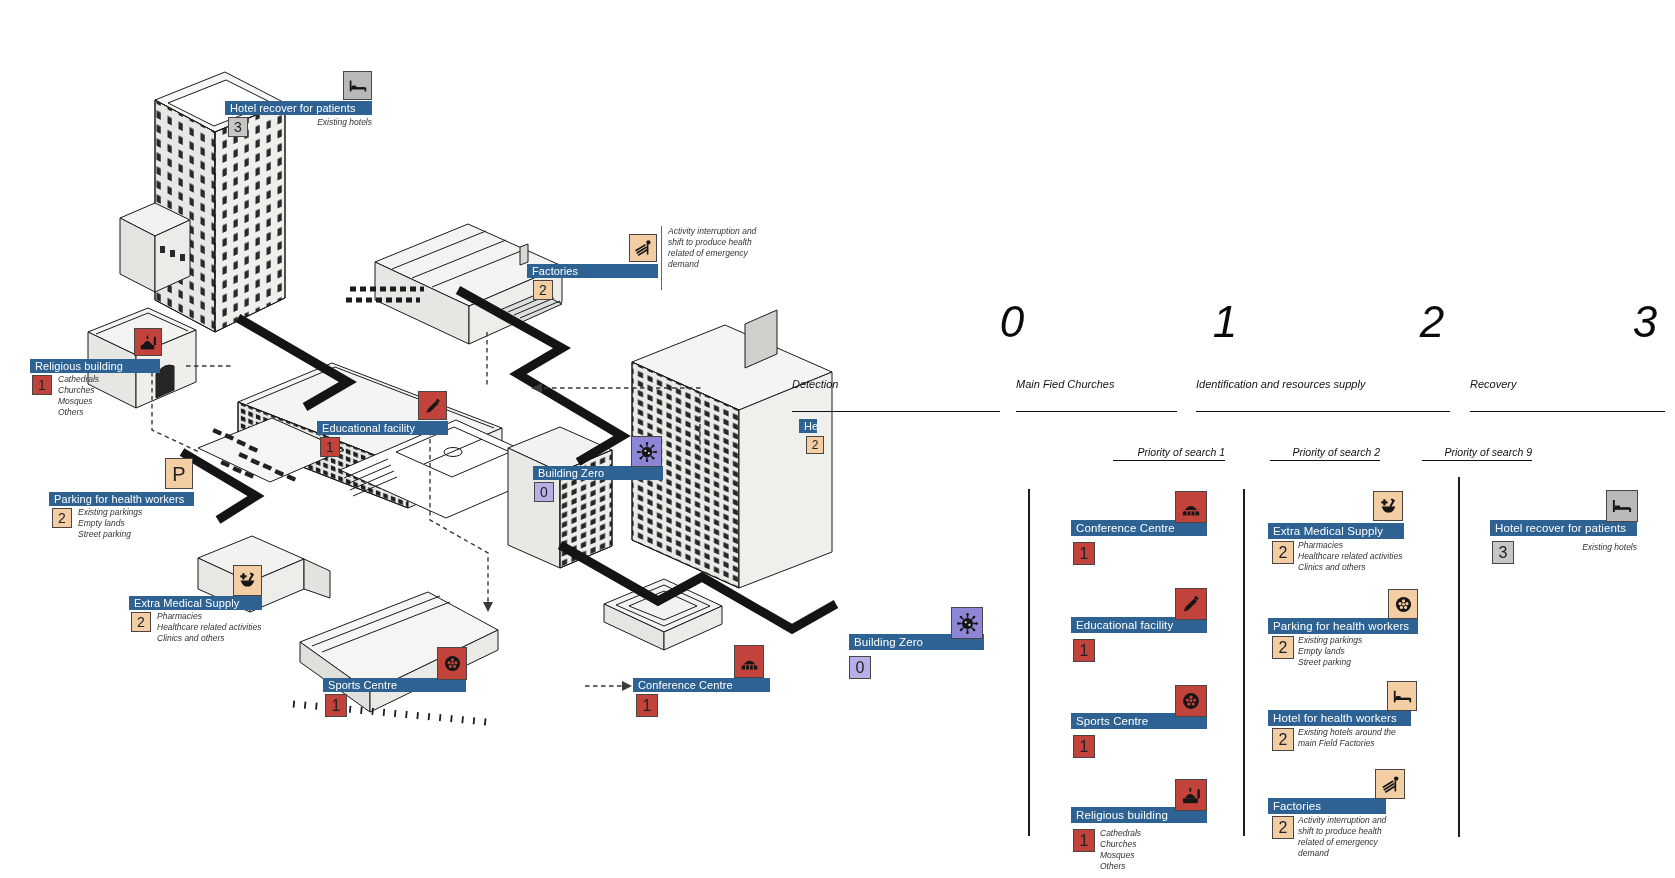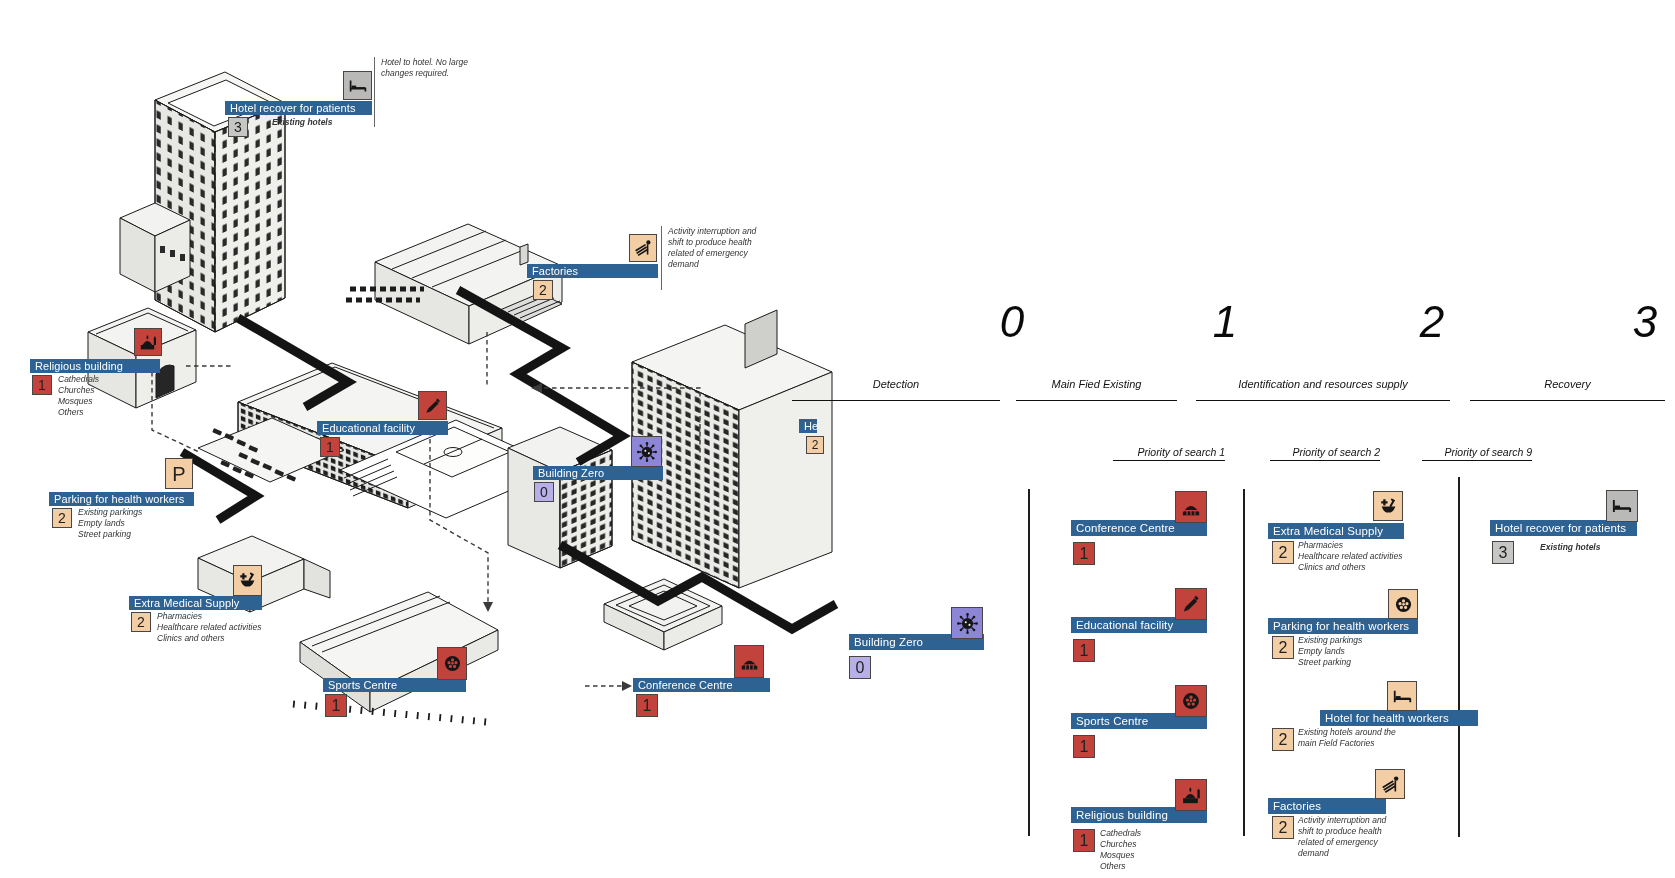--- a/index.html
+++ b/index.html
@@ -16,27 +16,27 @@
            align-items:center;justify-content:center;z-index:5;}
   .bg-red{background:#c2423c;color:#c2423c;}
   .bg-tan{background:#f3cda4;color:#f3cda4;}
   .bg-purple{background:#8d85d6;color:#8d85d6;}
   .bg-purple-l{background:#b7b0e8;color:#b7b0e8;}
   .bg-gray{background:#b9b9b7;color:#b9b9b7;}
   .bg-gray-l{background:#c6c6c4;color:#c6c6c4;}
   .badge{color:#222 !important;}
   .sub{position:absolute;font-style:italic;font-size:8.5px;color:#333;line-height:1.28;white-space:nowrap;z-index:6;}
   .sub.wrap{white-space:normal;}
-  .sub.right{font-weight:bold;}
+  .sub.right{text-align:right;}
   .note{position:absolute;font-style:italic;font-size:8.5px;color:#333;line-height:1.3;
         border-left:1px solid #666;padding-left:6px;z-index:6;}
   .vline{position:absolute;width:1.5px;background:#1d1d1d;}
   .phase-num{position:absolute;font-style:italic;font-size:44px;font-weight:300;color:#0a0a0a;text-align:center;width:54px;}
-  .phase-name{position:absolute;font-style:italic;font-size:11px;color:#111;text-align:center;
-              border-bottom:1.6px solid #111;padding-bottom:10px;}
+  .phase-name{position:absolute;font-style:italic;font-size:11px;color:#111;text-align:left;
+              border-bottom:1.6px solid #111;padding-bottom:21px;}
   .ptitle{position:absolute;font-style:italic;font-size:10.5px;color:#111;text-align:right;
           border-bottom:1.4px solid #111;padding-bottom:2px;}
   .pletter{font-size:20px;color:#222;line-height:1;}
 </style>
 </head>
 <body>
 
 <svg width="0" height="0" style="position:absolute">
   <defs>
     <symbol id="i-bed" viewBox="0 0 20 20">
@@ -247,21 +247,20 @@
   </svg>
 
   <span class="iconbox bg-gray" style="left:343px;top:71px;width:29px;height:29px">
       <svg width="20" height="20">
         <use href="#i-bed"></use>
       </svg>
     </span>
   <div class="bar" style="left:225px;top:101px;width:147px">Hotel recover for patients</div>
   <div class="badge bg-gray-l" style="left:228px;top:117px">3</div>
   <div class="sub right" style="left:272px;top:117px;width:100px">Existing hotels</div>
-  <div class="note" style="left:374px;top:57px;width:90px;height:70px">Hotel to hotel. No large changes required.</div>
 
   <span class="iconbox bg-tan" style="left:629px;top:234px;width:28px;height:28px">
       <svg width="20" height="20">
         <use href="#i-factory"></use>
       </svg>
     </span>
   <div class="bar" style="left:527px;top:264px;width:131px">Factories</div>
   <div class="badge bg-tan" style="left:533px;top:280px">2</div>
   <div class="note" style="left:661px;top:226px;width:98px;height:64px">Activity interruption and shift to produce health related  of emergency demand</div>
 
@@ -337,21 +336,21 @@
 
   <div class="bar" style="left:799px;top:419px;width:18px">Hea</div>
   <div class="badge sm bg-tan" style="left:806px;top:436px">2</div>
 
   <div class="phase-num" style="left:985px;top:297px">0</div>
   <div class="phase-num" style="left:1198px;top:297px">1</div>
   <div class="phase-num" style="left:1405px;top:297px">2</div>
   <div class="phase-num" style="left:1618px;top:297px">3</div>
 
   <div class="phase-name" style="left:792px;top:378px;width:208px">Detection</div>
-  <div class="phase-name" style="left:1016px;top:378px;width:161px">Main Fied Existing</div>
+  <div class="phase-name" style="left:1016px;top:378px;width:161px">Main Fied Churches</div>
   <div class="phase-name" style="left:1196px;top:378px;width:254px">Identification and resources supply</div>
   <div class="phase-name" style="left:1470px;top:378px;width:195px">Recovery</div>
 
   <div class="ptitle" style="left:1113px;top:446px;width:112px">Priority of search 1</div>
   <div class="ptitle" style="left:1270px;top:446px;width:110px">Priority of search 2</div>
   <div class="ptitle" style="left:1422px;top:446px;width:110px">Priority of search 9</div>
 
   <div class="vline" style="left:1028px;top:489px;height:347px"></div>
   <div class="vline" style="left:1243px;top:489px;height:347px"></div>
   <div class="vline" style="left:1458px;top:477px;height:360px"></div>
@@ -426,21 +425,21 @@
     <div>Existing parkings</div>
     <div>Empty lands</div>
     <div>Street parking</div>
   </div>
 
   <span class="iconbox bg-tan" style="left:1387px;top:681px;width:30px;height:30px">
       <svg width="21" height="21">
         <use href="#i-bed"></use>
       </svg>
     </span>
-  <div class="bar r" style="left:1320px;top:710px;width:158px">Hotel for health workers</div>
+  <div class="bar r" style="left:1268px;top:710px;width:143px">Hotel for health workers</div>
   <div class="badge lg bg-tan" style="left:1272px;top:728px">2</div>
   <div class="sub wrap" style="left:1298px;top:727px;width:110px">Existing hotels around the main Field Factories</div>
 
   <span class="iconbox bg-tan" style="left:1375px;top:769px;width:30px;height:30px">
       <svg width="21" height="21">
         <use href="#i-factory"></use>
       </svg>
     </span>
   <div class="bar r" style="left:1268px;top:798px;width:118px">Factories</div>
   <div class="badge lg bg-tan" style="left:1272px;top:816px">2</div>

